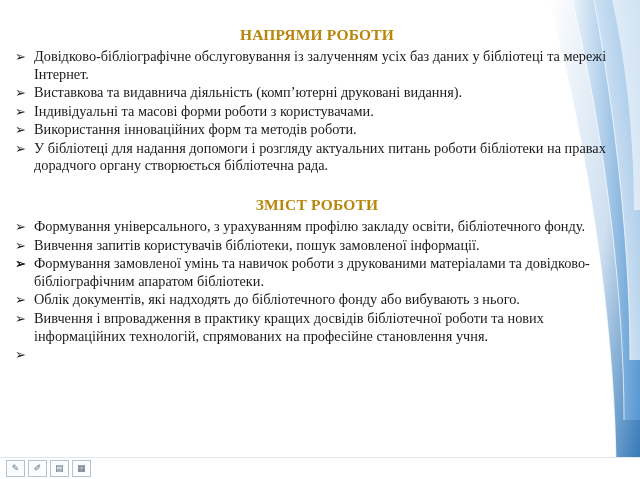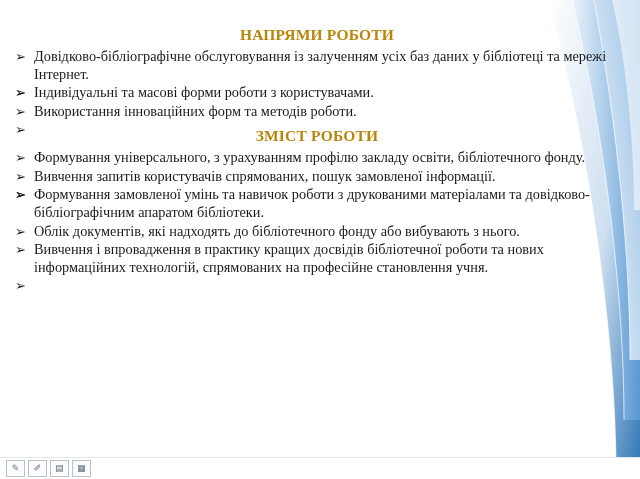--- a/index.html
+++ b/index.html
@@ -67,21 +67,21 @@
   .heading {
     text-align: center;
     color: #b8860b;
     font-weight: bold;
     font-size: 15.5px;
     letter-spacing: 0.2px;
     margin: 0 0 4px 0;
     font-family: "Liberation Serif", serif;
   }
   .heading.second {
-    margin-top: 7px;
+    margin-top: 21px;
     margin-bottom: 4px;
   }
   ul.bullets {
     list-style: none;
     margin: 0;
     padding: 0;
   }
   ul.bullets li {
     position: relative;
     padding-left: 22px;
@@ -141,45 +141,47 @@
 
     <div>
       <div class="heading">НАПРЯМИ РОБОТИ</div>
       <ul class="bullets sect1">
         <li>
           <span class="marker">➢</span>
           <span>Довідково-бібліографічне обслуговування із залученням усіх баз даних у бібліотеці та мережі Інтернет.</span>
         </li>
         <li>
           <span class="marker">➢</span>
+          <span>Виставкова та видавнича діяльність (комп’ютерні друковані видання).</span>
         </li>
         <li>
           <span class="marker">➢</span>
           <span>Індивідуальні та масові форми роботи з користувачами.</span>
         </li>
         <li>
           <span class="marker">➢</span>
           <span>Використання інноваційних форм та методів роботи.</span>
         </li>
         <li>
           <span class="marker">➢</span>
+          <span>У бібліотеці для надання допомоги і розгляду актуальних питань роботи бібліотеки на правах дорадчого органу створюється бібліотечна рада.</span>
         </li>
       </ul>
     </div>
 
     <div>
       <div class="heading second">ЗМІСТ РОБОТИ</div>
       <ul class="bullets sect2">
         <li>
           <span class="marker">➢</span>
           <span>Формування універсального, з урахуванням профілю закладу освіти, бібліотечного фонду.</span>
         </li>
         <li>
           <span class="marker">➢</span>
-          <span>Вивчення запитів користувачів спрямованих, пошук замовленої інформації.</span>
+          <span>Вивчення запитів користувачів бібліотеки, пошук замовленої інформації.</span>
         </li>
         <li>
           <span class="marker">➢</span>
         </li>
         <li>
           <span class="marker">➢</span>
         </li>
         <li>
           <span class="marker">➢</span>
           <span>Формування замовленої умінь та навичок роботи з друкованими матеріалами та довідково-бібліографічним апаратом бібліотеки.</span>

